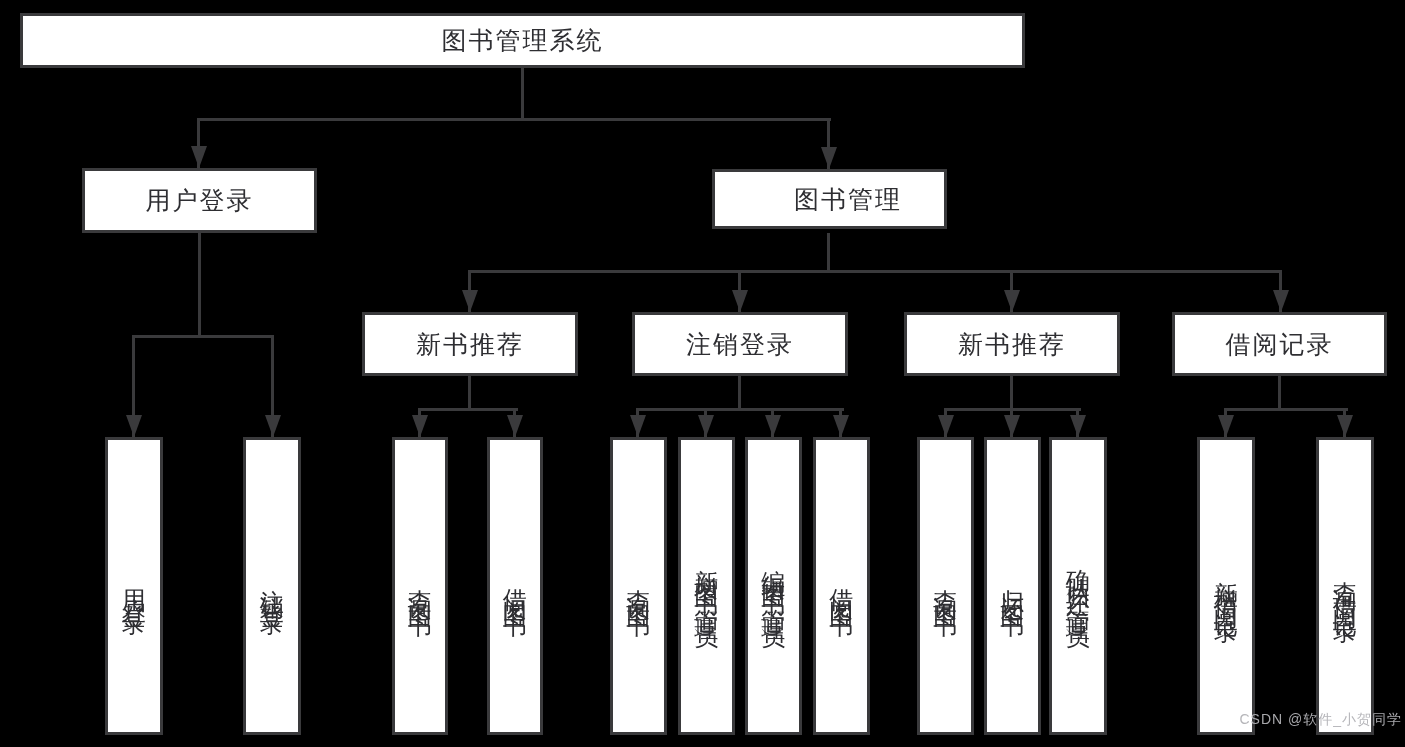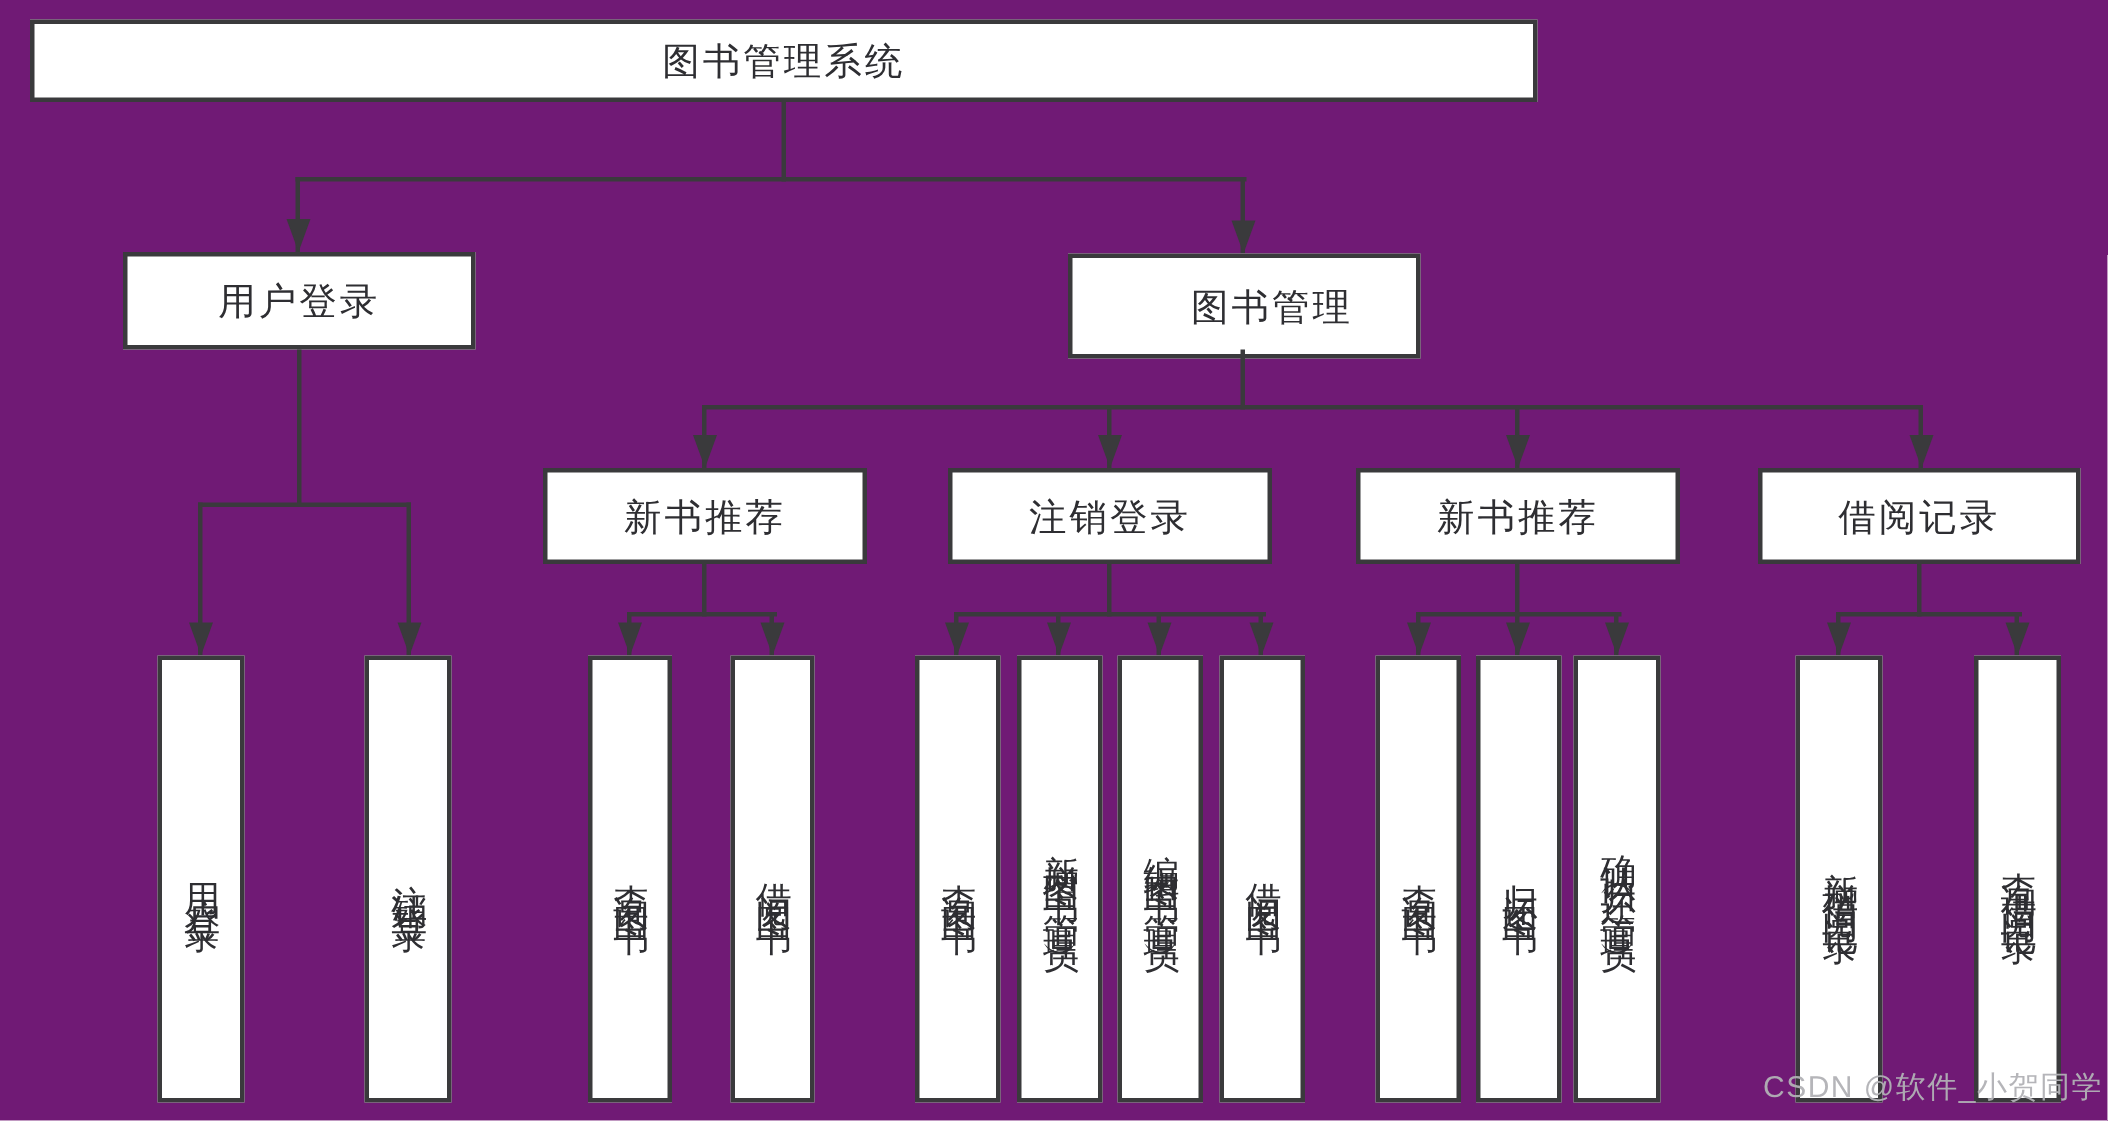--- a/index.html
+++ b/index.html
@@ -1,18 +1,18 @@
 <!DOCTYPE html>
 <html><head>
 <meta charset="utf-8">
 <style>
   * { margin:0; padding:0; box-sizing:border-box; }
   html,body { background:#ffffff; }
   body { font-family:"Liberation Sans","DejaVu Sans",sans-serif; }
-  .canvas { position:relative; width:1405px; height:747px; background:#701a75; overflow:hidden; }
+  .canvas { position:relative; width:1405px; height:747px; background:#000000; overflow:hidden; }
 
   .node {
     position:absolute; border:3px solid #3a3a3c; background:#ffffff;
     display:flex; align-items:center; justify-content:center;
     font-size:25px; letter-spacing:2px; color:#2e2e32;
   }
   .vnode {
     position:absolute; border:3px solid #3a3a3c; background:#ffffff;
     display:flex; align-items:center; justify-content:center;
   }
@@ -27,42 +27,42 @@
   .arrow { position:absolute; width:3px; background:#3a3a3c; }
   .arrow::after {
     content:""; position:absolute; left:50%; bottom:0; transform:translateX(-50%);
     width:0; height:0;
     border-left:8px solid transparent; border-right:8px solid transparent;
     border-top:22px solid #3a3a3c;
   }
 
   .watermark {
     position:absolute; top:711px; right:3px; z-index:5;
-    font-size:20px; color:rgba(177,177,181,0.95); letter-spacing:1px;
+    font-size:14px; color:rgba(177,177,181,0.95); letter-spacing:1px;
     white-space:nowrap;
   }
 </style>
 </head>
 <body>
 
 <div class="canvas">
 
   <div class="node" style="left:20px; top:13px; width:1005px; height:55px;">
     <span>图书管理系统</span>
   </div>
 
   <div class="vline" style="left:521px; top:68px; height:53px;"></div>
   <div class="hline" style="left:197px; top:118px; width:634px;"></div>
   <div class="arrow" style="left:197px; top:118px; height:50px;"></div>
   <div class="arrow" style="left:827px; top:118px; height:51px;"></div>
 
   <div class="node" style="left:82px; top:168px; width:235px; height:65px;">
     <span>用户登录</span>
   </div>
-  <div class="node" style="left:712px; top:169px; width:235px; height:70px;padding-left:37px;">
+  <div class="node" style="left:712px; top:169px; width:235px; height:60px;padding-left:37px;">
     <span>图书管理</span>
   </div>
 
   <div class="vline" style="left:198px; top:233px; height:105px;"></div>
   <div class="hline" style="left:132px; top:335px; width:142px;"></div>
   <div class="arrow" style="left:132px; top:335px; height:102px;"></div>
   <div class="arrow" style="left:271px; top:335px; height:102px;"></div>
 
   <div class="vnode" style="left:105px; top:437px; width:58px; height:298px;">
     <span class="vtext">用户登录</span>

